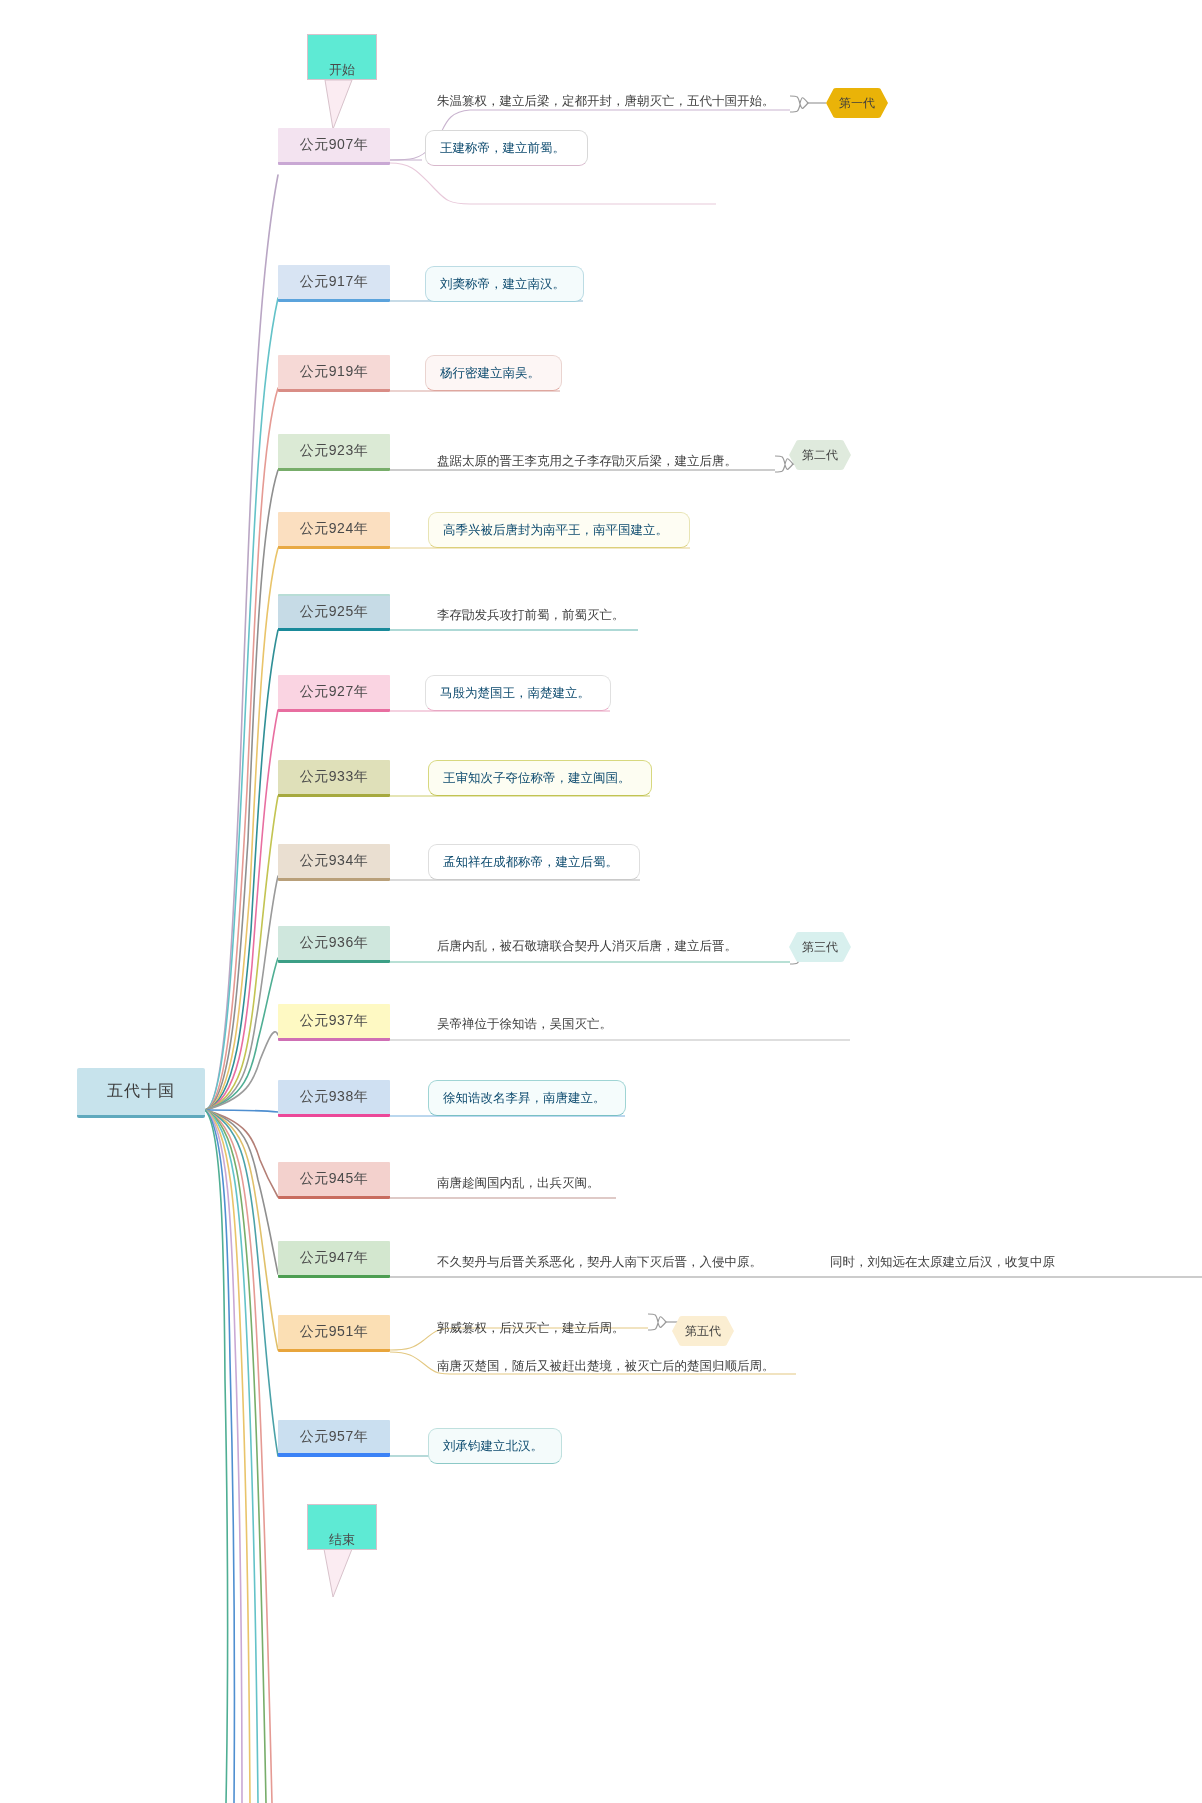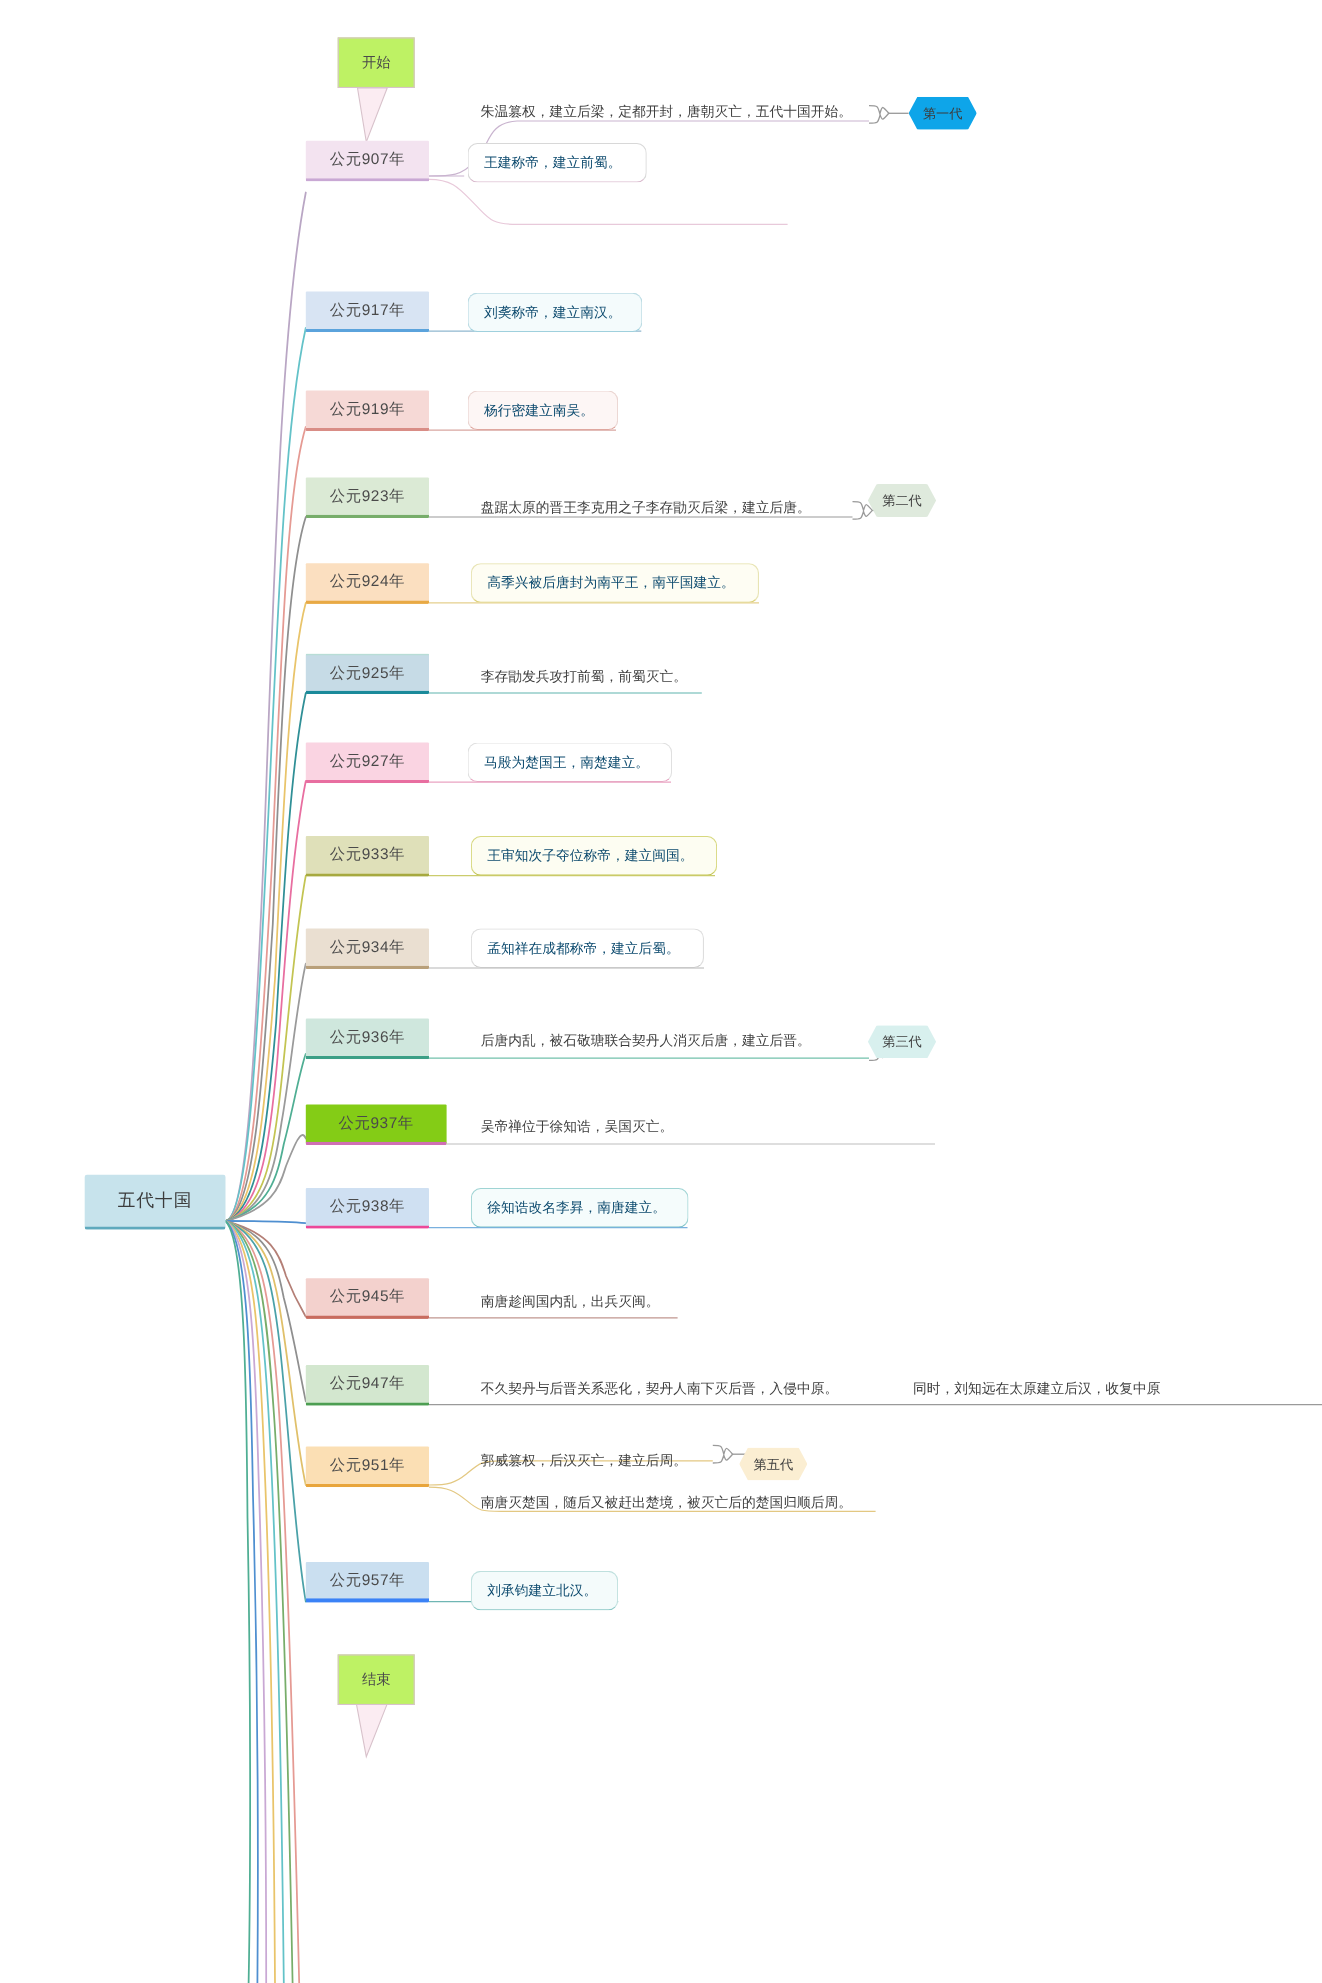--- a/index.html
+++ b/index.html
@@ -71,22 +71,22 @@
     color:#3d3d3d;
     white-space:nowrap;
     border-radius:10px;
     -webkit-clip-path:polygon(8px 0,calc(100% - 8px) 0,100% 50%,calc(100% - 8px) 100%,8px 100%,0 50%);
             clip-path:polygon(8px 0,calc(100% - 8px) 0,100% 50%,calc(100% - 8px) 100%,8px 100%,0 50%);
   }
   
   .callout{
     position:absolute;
     box-sizing:border-box;
-    display:flex;align-items:center;justify-content:center;
-    background:#bef264;
+    display:flex;align-items:flex-end;justify-content:center;
+    background:#5eead4;
     border:1px solid #d8c2cb;
     color:#4a4a4a;
     font-size:13px;
   }
 </style>
 </head>
 <body>
 
 <div id="canvas">
 
@@ -193,21 +193,21 @@
   </div>
   <div class="year-node" style="left:278px;top:760px;width:112px;height:37px;background:#dfe0b9;border-bottom:3px solid #a6a93f;">
     <span>公元933年</span>
   </div>
   <div class="year-node" style="left:278px;top:844px;width:112px;height:37px;background:#eadfd1;border-bottom:3px solid #b9a07a;">
     <span>公元934年</span>
   </div>
   <div class="year-node" style="left:278px;top:926px;width:112px;height:37px;background:#cfe7dd;border-bottom:3px solid #3c9f86;">
     <span>公元936年</span>
   </div>
-  <div class="year-node" style="left:278px;top:1004px;width:128px;height:37px;background:#84cc16;border-bottom:3px solid #cf6fb4;">
+  <div class="year-node" style="left:278px;top:1004px;width:112px;height:37px;background:#fef9c3;border-bottom:3px solid #cf6fb4;">
     <span>公元937年</span>
   </div>
   <div class="year-node" style="left:278px;top:1080px;width:112px;height:37px;background:#cfe0f2;border-bottom:3px solid #ec4899;">
     <span>公元938年</span>
   </div>
   <div class="year-node" style="left:278px;top:1162px;width:112px;height:37px;background:#f3d1cd;border-bottom:3px solid #c86c5f;">
     <span>公元945年</span>
   </div>
   <div class="year-node" style="left:278px;top:1241px;width:112px;height:37px;background:#d3e7cf;border-bottom:3px solid #4d9e52;">
     <span>公元947年</span>
@@ -285,21 +285,21 @@
     <span>郭威篡权，后汉灭亡，建立后周。</span>
   </div>
   <div class="leaf-plain" style="left:437px;top:1360px;">
     <span>南唐灭楚国，随后又被赶出楚境，被灭亡后的楚国归顺后周。</span>
   </div>
 
   <div class="leaf-box" style="left:428px;top:1428px;width:134px;height:36px;border:1px solid #bfe0de;border-bottom:1px solid #8cc9c7;background:#f4fbfb;">
     <span>刘承钧建立北汉。</span>
   </div>
 
-  <div class="gen-badge" style="left:826px;top:88px;width:62px;height:30px;background:#0ea5e9;">
+  <div class="gen-badge" style="left:826px;top:88px;width:62px;height:30px;background:#eab308;">
     <span>第一代</span>
   </div>
   <div class="gen-badge" style="left:789px;top:440px;width:62px;height:30px;background:#dfeadd;">
     <span>第二代</span>
   </div>
   <div class="gen-badge" style="left:789px;top:932px;width:62px;height:30px;background:#d8f0ee;">
     <span>第三代</span>
   </div>
   <div class="gen-badge" style="left:672px;top:1316px;width:62px;height:30px;background:#fbeed2;">
     <span>第五代</span>

